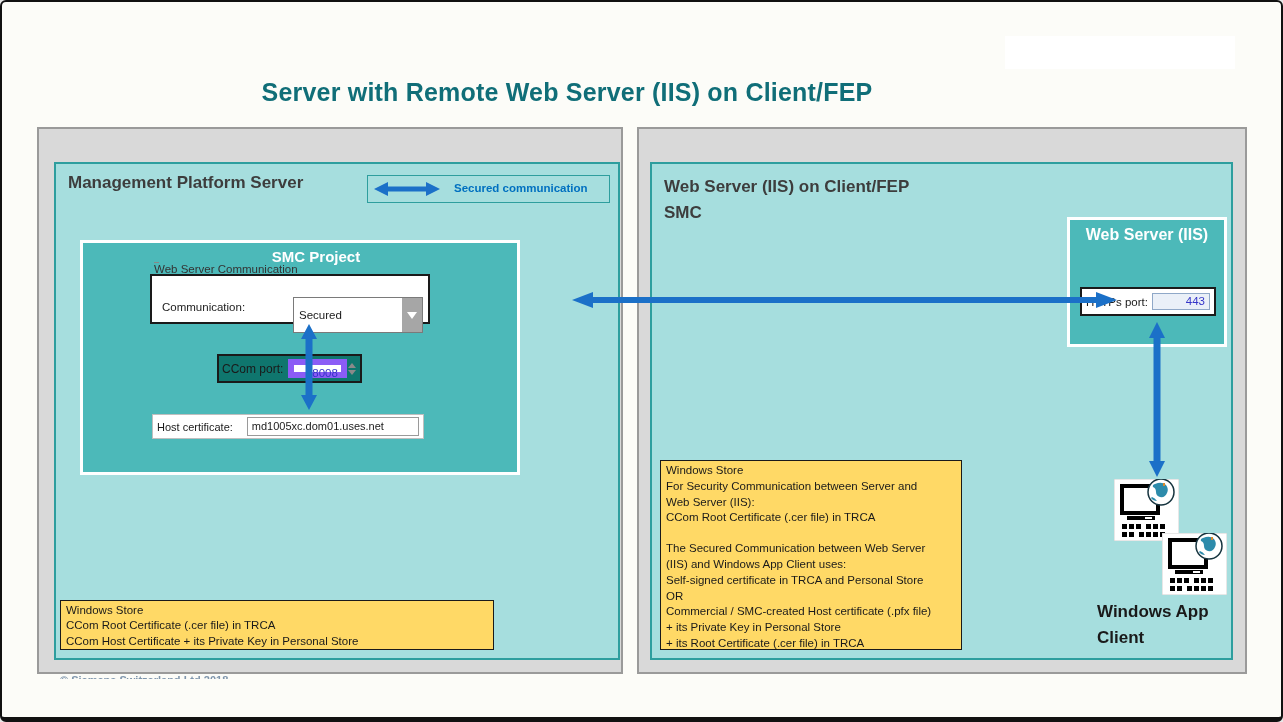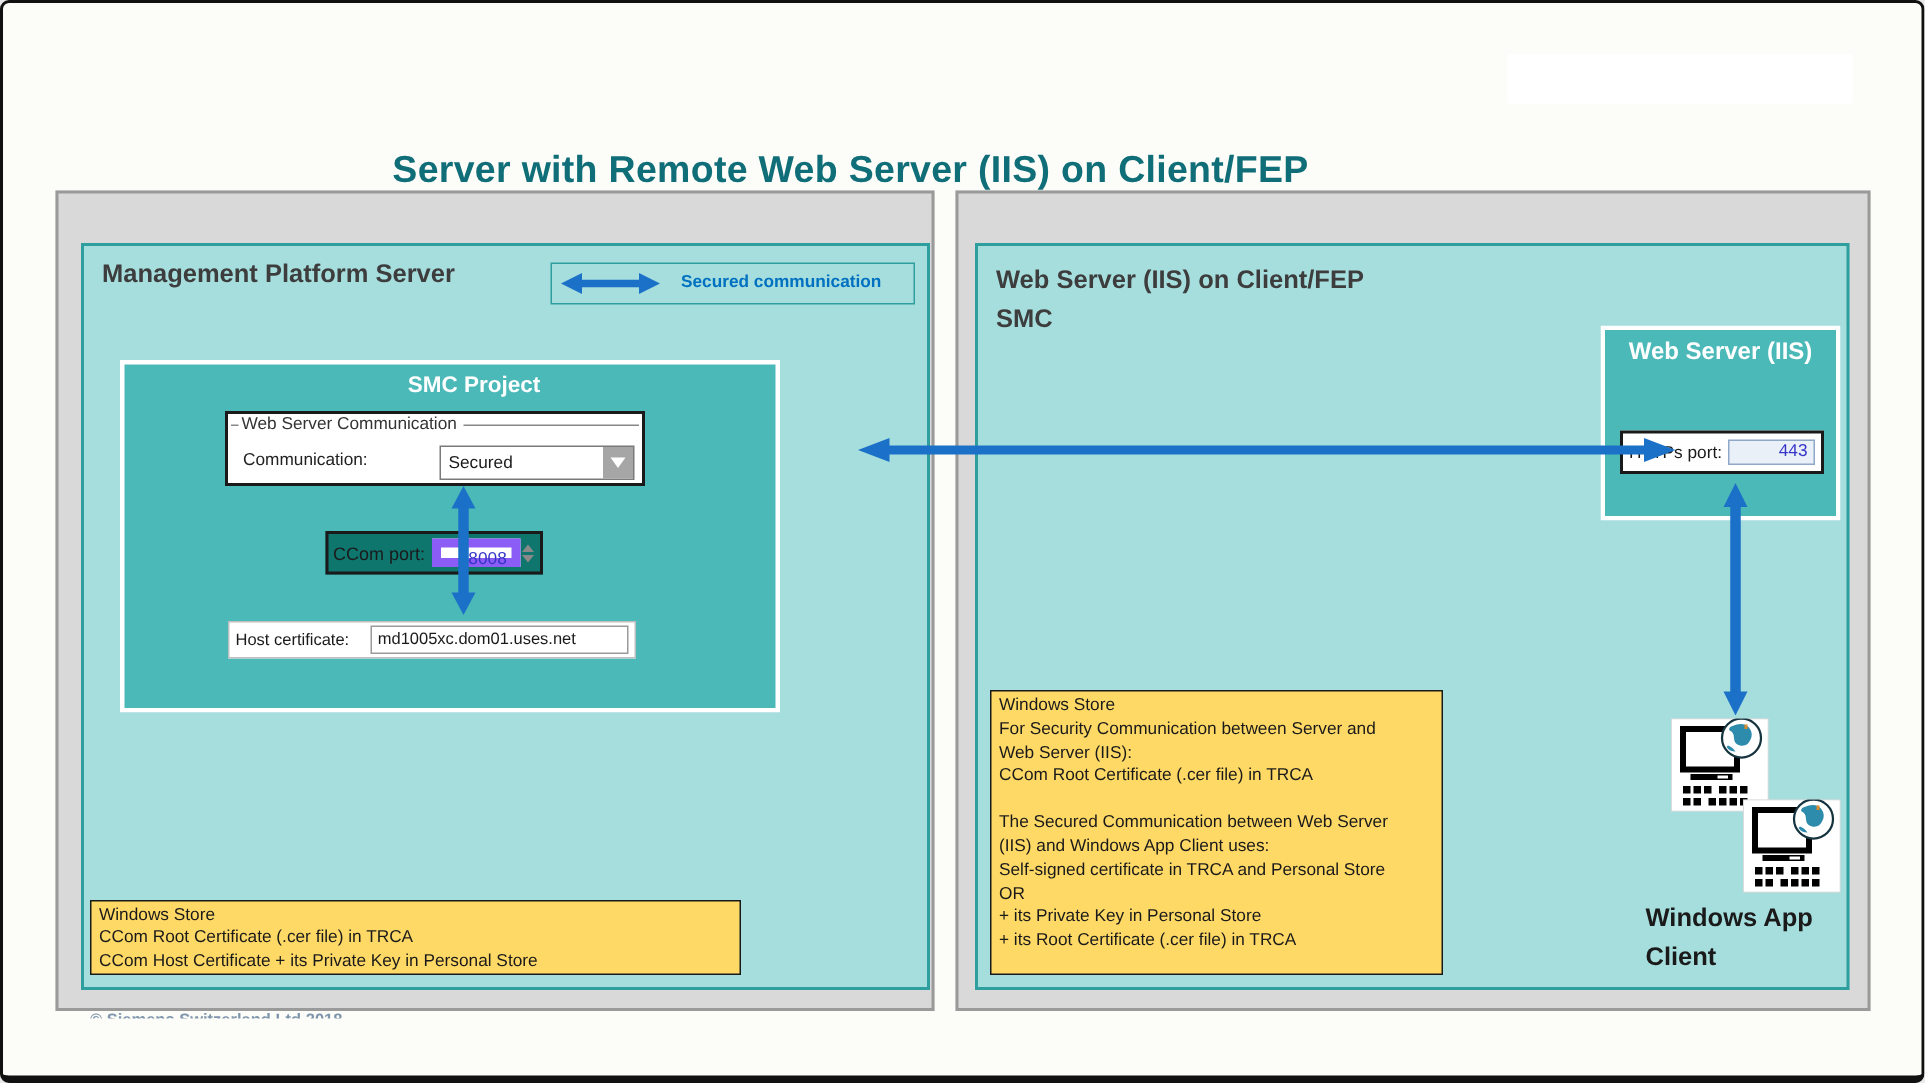--- a/index.html
+++ b/index.html
@@ -6,21 +6,21 @@
   *{box-sizing:border-box;font-family:"Liberation Sans",sans-serif;}
   #canvas{
     position:relative;width:1283px;height:722px;background:#FCFCF8;
     border:2px solid #111;border-bottom:5px solid #111;border-radius:6px;
     overflow:hidden;
   }
   .abs{position:absolute;}
 
   
   #page-title{left:160px;top:76px;width:810px;text-align:center;
-    font-size:25px;font-weight:bold;color:#106E78;letter-spacing:.2px;margin-top:21px;}
+    font-size:25px;font-weight:bold;color:#106E78;letter-spacing:.2px;}
 
   #white-rect{left:1003px;top:34px;width:230px;height:33px;background:#FFFFFF;}
 
   
   .gray-panel{background:#D9D9D9;border:2px solid #9A9A9A;}
   #left-gray{left:35px;top:125px;width:586px;height:547px;}
   #right-gray{left:635px;top:125px;width:610px;height:547px;}
 
   
   .teal-panel{background:#A6DEDE;border:2px solid #2E9E9E;}
@@ -35,26 +35,26 @@
   #legend-box{left:365px;top:173px;width:243px;height:28px;
     border:1px solid #2E9E9E;background:#A6DEDE;}
   #legend-label{left:452px;top:180px;font-size:11.5px;font-weight:bold;color:#0070C0;}
 
   
   #smc-box{left:78px;top:238px;width:440px;height:235px;background:#4CB9B9;border:3px solid #FFFFFF;}
   #smc-title{left:78px;top:246px;width:440px;text-align:center;font-size:15px;font-weight:bold;color:#FFFFFF;margin-left:16px;}
 
   
   #group-box{left:148px;top:272px;width:280px;height:50px;background:#FFFFFF;border:2px solid #1A1A1A;}
-  #group-label-row{left:152px;top:275px;width:272px;display:flex;align-items:center;}
+  #group-label-row{left:152px;top:260px;width:272px;display:flex;align-items:flex-start;flex-direction:column;}
   #group-label-row .tick{width:5px;height:0;border-top:1px solid #888;margin-right:2px;}
   #group-label-row .lbl{font-size:11.5px;color:#333;white-space:nowrap;}
   #group-label-row .hline{flex:1;height:0;border-top:1px solid #888;margin-left:4px;}
   #comm-label{left:160px;top:299px;font-size:11.5px;color:#222;}
-  #comm-select{left:291px;top:295px;width:130px;height:23px;background:#FFFFFF;border:1px solid #7A7A7A;display:flex;align-items:center;}
+  #comm-select{left:291px;top:295px;width:130px;height:36px;background:#FFFFFF;border:1px solid #7A7A7A;display:flex;align-items:center;}
   #comm-select .val{flex:1;font-size:11.5px;color:#1a1a1a;padding-left:5px;}
   #comm-select .btn{width:20px;height:100%;background:#A6A6A6;display:flex;align-items:center;justify-content:center;}
   #comm-select .btn .tri{width:0;height:0;border-left:5px solid transparent;border-right:5px solid transparent;border-top:7px solid #FFFFFF;}
 
   
   #ccom-box{left:215px;top:352px;width:145px;height:29px;background:#0f766e;border:2px solid #1A1A1A;display:flex;align-items:center;padding:0 3px;}
   #ccom-box .lbl{font-size:12px;color:#1a1a1a;white-space:nowrap;}
   #ccom-field{margin-left:5px;width:62px;height:19px;background:#FFFFFF;border:6px solid #8b5cf6;font-size:11.5px;color:#3535C8;text-align:right;line-height:17px;padding-right:3px;}
   #ccom-spin{width:11px;height:19px;display:flex;flex-direction:column;align-items:center;justify-content:center;gap:2px;}
   #ccom-spin .up{width:0;height:0;border-left:4px solid transparent;border-right:4px solid transparent;border-bottom:5px solid #8A8A8A;}
@@ -177,20 +177,21 @@
   <div class="abs note" id="right-note">
     <div class="b">Windows Store</div>
     <div class="b">For  Security Communication  between Server and</div>
     <div class="b">Web Server (IIS):</div>
     <div>CCom Root Certificate (.cer file) in TRCA</div>
     <div class="blank"></div>
     <div class="b">The  Secured Communication  between Web Server</div>
     <div class="b">(IIS) and Windows App Client  uses:</div>
     <div>Self-signed certificate in TRCA  and Personal Store</div>
     <div>OR</div>
+    <div>Commercial / SMC-created Host certificate (.pfx file)</div>
     <div>+  its Private  Key in Personal Store</div>
     <div>+  its Root Certificate (.cer file) in TRCA</div>
   </div>
 
   <svg class="abs pc-icon" id="pc1" viewBox="0 0 65 62">
     <rect x="0" y="0" width="65" height="62" fill="#FFFFFF" stroke="#CFCFCF" stroke-width="1"></rect>
     <rect x="8" y="7" width="36" height="27" fill="#FFFFFF" stroke="#000000" stroke-width="4"></rect>
     <rect x="13" y="37" width="28" height="4" fill="#000000"></rect>
     <rect x="31" y="38" width="7" height="2" fill="#FFFFFF"></rect>
     <g fill="#000000">

